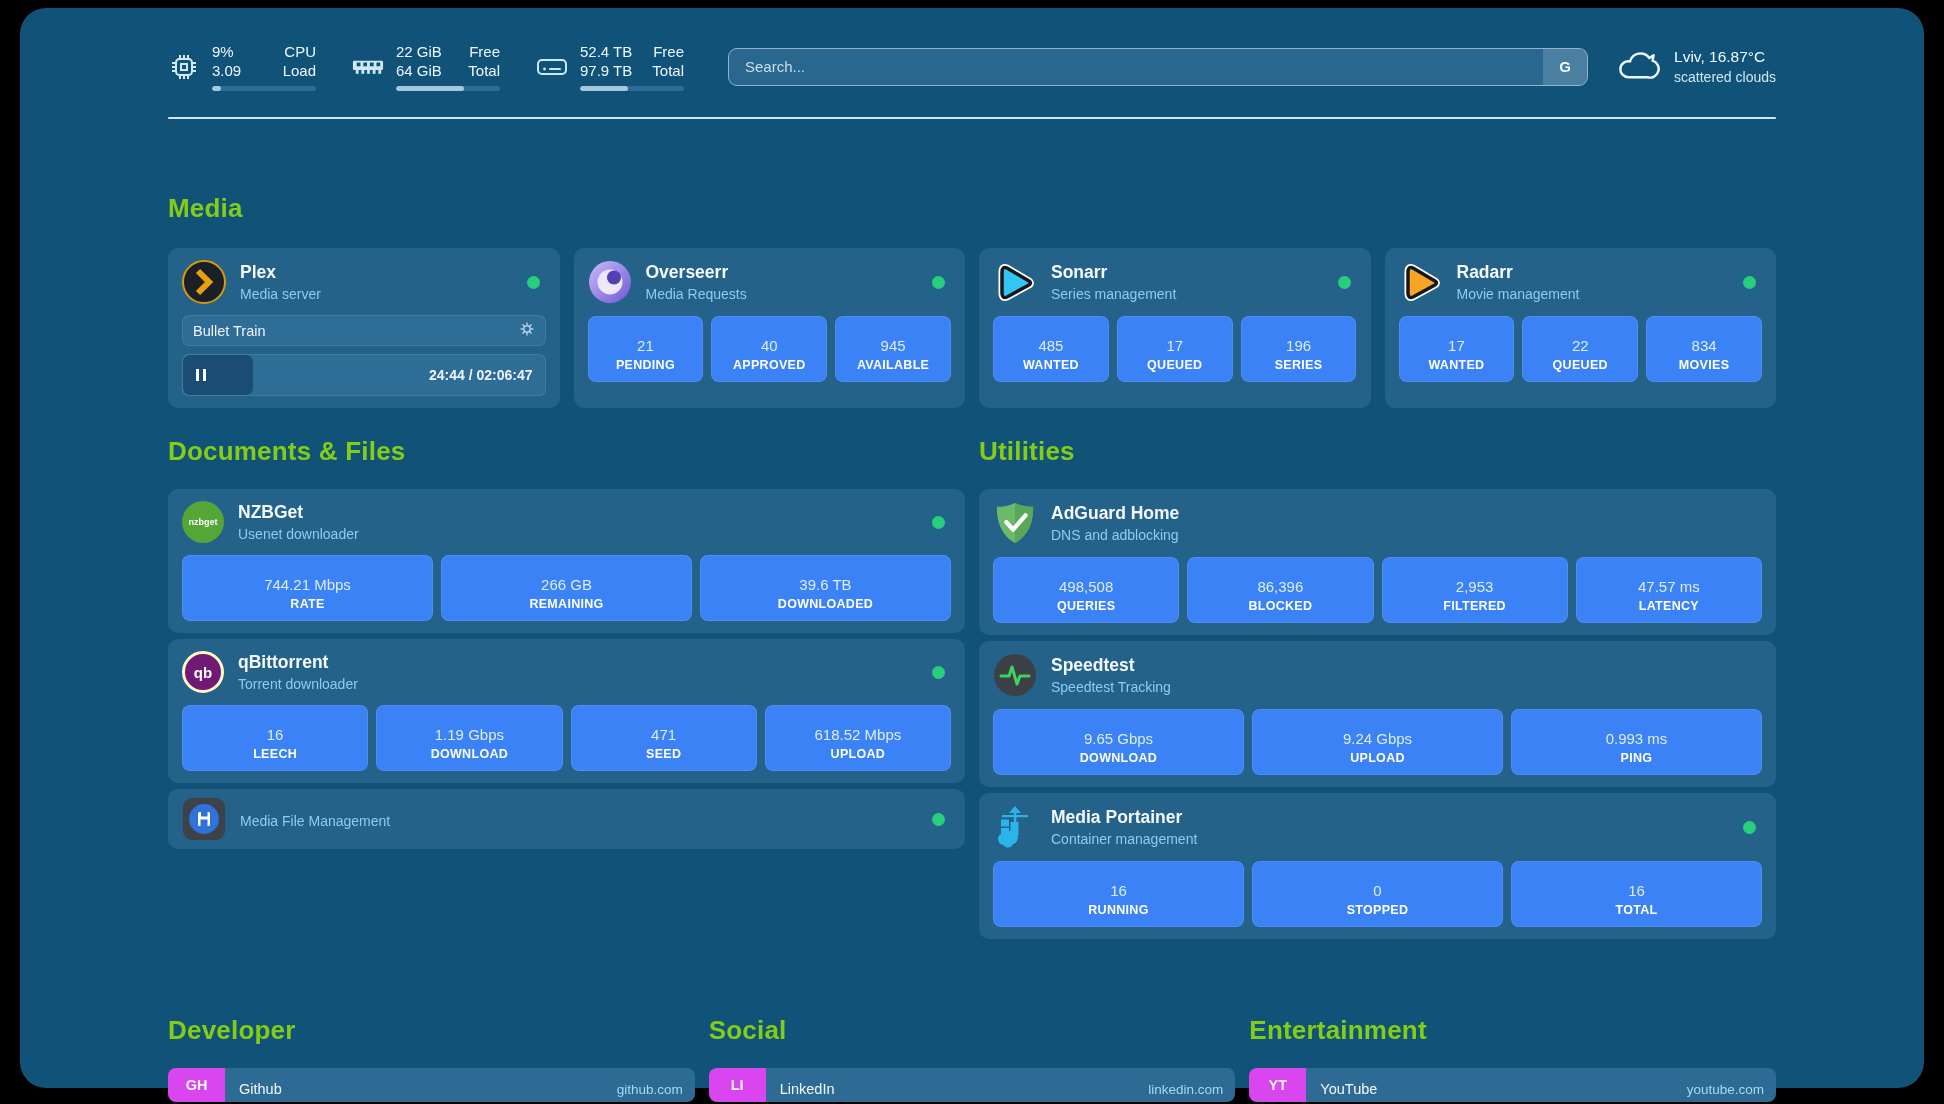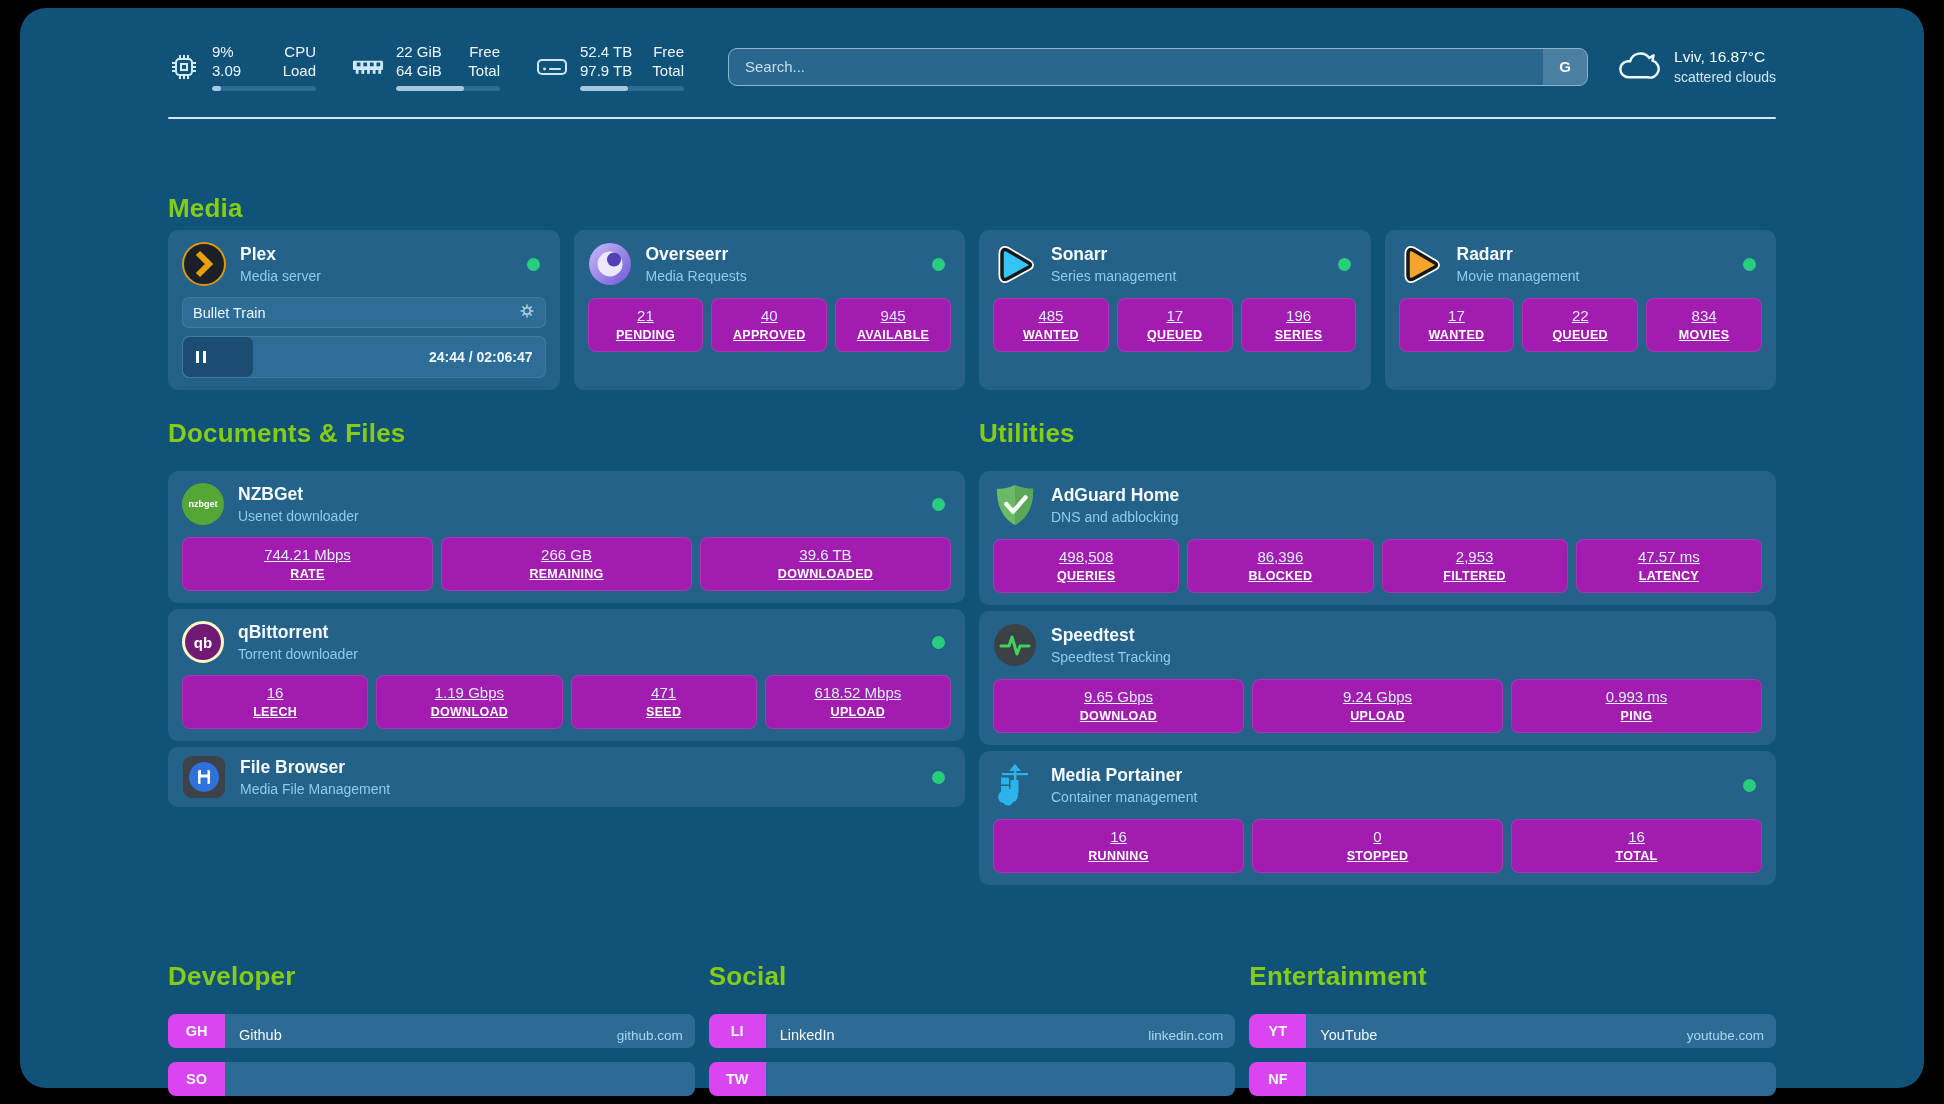--- a/index.html
+++ b/index.html
@@ -45,42 +45,42 @@
   }
   .weather { display: flex; align-items: center; gap: 14px; }
   .weather-loc { font-size: 15.5px; color: #f4fafe; }
   .weather-cond { font-size: 14px; color: #cfe6f5; margin-top: 3px; }
 
   .divider { height: 2px; background: #d3e7f3; margin-top: 26px; border-radius: 1px; }
 
   
   .sec-title { font-size: 26px; font-weight: 600; color: #84cc16; letter-spacing: 0.2px; }
   .media-sec .sec-title { margin-top: 74px; }
-  .cards4 { display: flex; gap: 14px; margin-top: 6px; }
+  .cards4 { display: flex; gap: 14px; margin-top: 24px; }
   .two-col { display: flex; gap: 14px; margin-top: 28px; }
   .col { flex: 1; display: flex; flex-direction: column; }
   .col .sec-title { margin-bottom: 22px; }
   .col .card { margin-bottom: 6px; }
 
   
   .card {
     background: #246289; border-radius: 10px; padding: 12px 14px;
     position: relative; cursor: pointer;
   }
   .cards4 .card { flex: 1; }
   .card-head { display: flex; align-items: center; gap: 14px; }
   .head-text { flex: 1; }
   .svc-name { font-size: 17.5px; font-weight: 600; color: #f4fafd; }
   .svc-sub { font-size: 14px; color: #8ecbf2; margin-top: 3px; }
   .status-dot { width: 13px; height: 13px; border-radius: 50%; background: #27cf7d; margin-right: 6px; flex: 0 0 auto; }
 
   .tiles { display: flex; gap: 8px; margin-top: 12px; }
   .tile {
-    flex: 1; text-align: center; padding: 8px 4px 9px;
-    background: #a21caf; border: 1px solid rgba(255,255,255,0.10); border-radius: 8px; text-decoration: underline;
+    flex: 1; text-align: center; padding: 20px 4px 9px;
+    background: #3b82f6; border: 1px solid rgba(255,255,255,0.10); border-radius: 8px;
   }
   .tile-value { font-size: 15px; color: #ddedf8; }
   .tile-label { font-size: 12.5px; font-weight: 700; color: #ffffff; margin-top: 4px; letter-spacing: 0.3px; }
 
   
   .logo { width: 44px; height: 44px; flex: 0 0 auto; display: flex; align-items: center; justify-content: center; }
   .logo svg { width: 100%; height: 100%; }
   .logo-nzb {
     width: 42px; height: 42px; border-radius: 50%; background: #55a637;
     color: #fff; font-size: 9px; font-weight: 700; display: flex; align-items: center; justify-content: center;
@@ -432,21 +432,20 @@
           <span class="logo">
             <svg viewBox="0 0 44 44">
               <rect x="1" y="1" width="42" height="42" rx="9" fill="#3c4247"></rect>
               <circle cx="22" cy="22" r="15" fill="#2f72d9"></circle>
               <rect x="16" y="15" width="12" height="14" rx="1.5" fill="#ffffff"></rect>
               <rect x="19" y="15" width="6.5" height="4.5" fill="#2f72d9"></rect>
               <rect x="18.5" y="22.5" width="7" height="6.5" fill="#2f72d9"></rect>
             </svg>
           </span>
           <div class="head-text">
-            <div class="svc-name">File Browser</div>
             <div class="svc-sub">Media File Management</div>
           </div>
           <span class="status-dot"></span>
         </div>
       </div>
     </section>
 
     <section class="col">
       <h2 class="sec-title">Utilities</h2>
 

